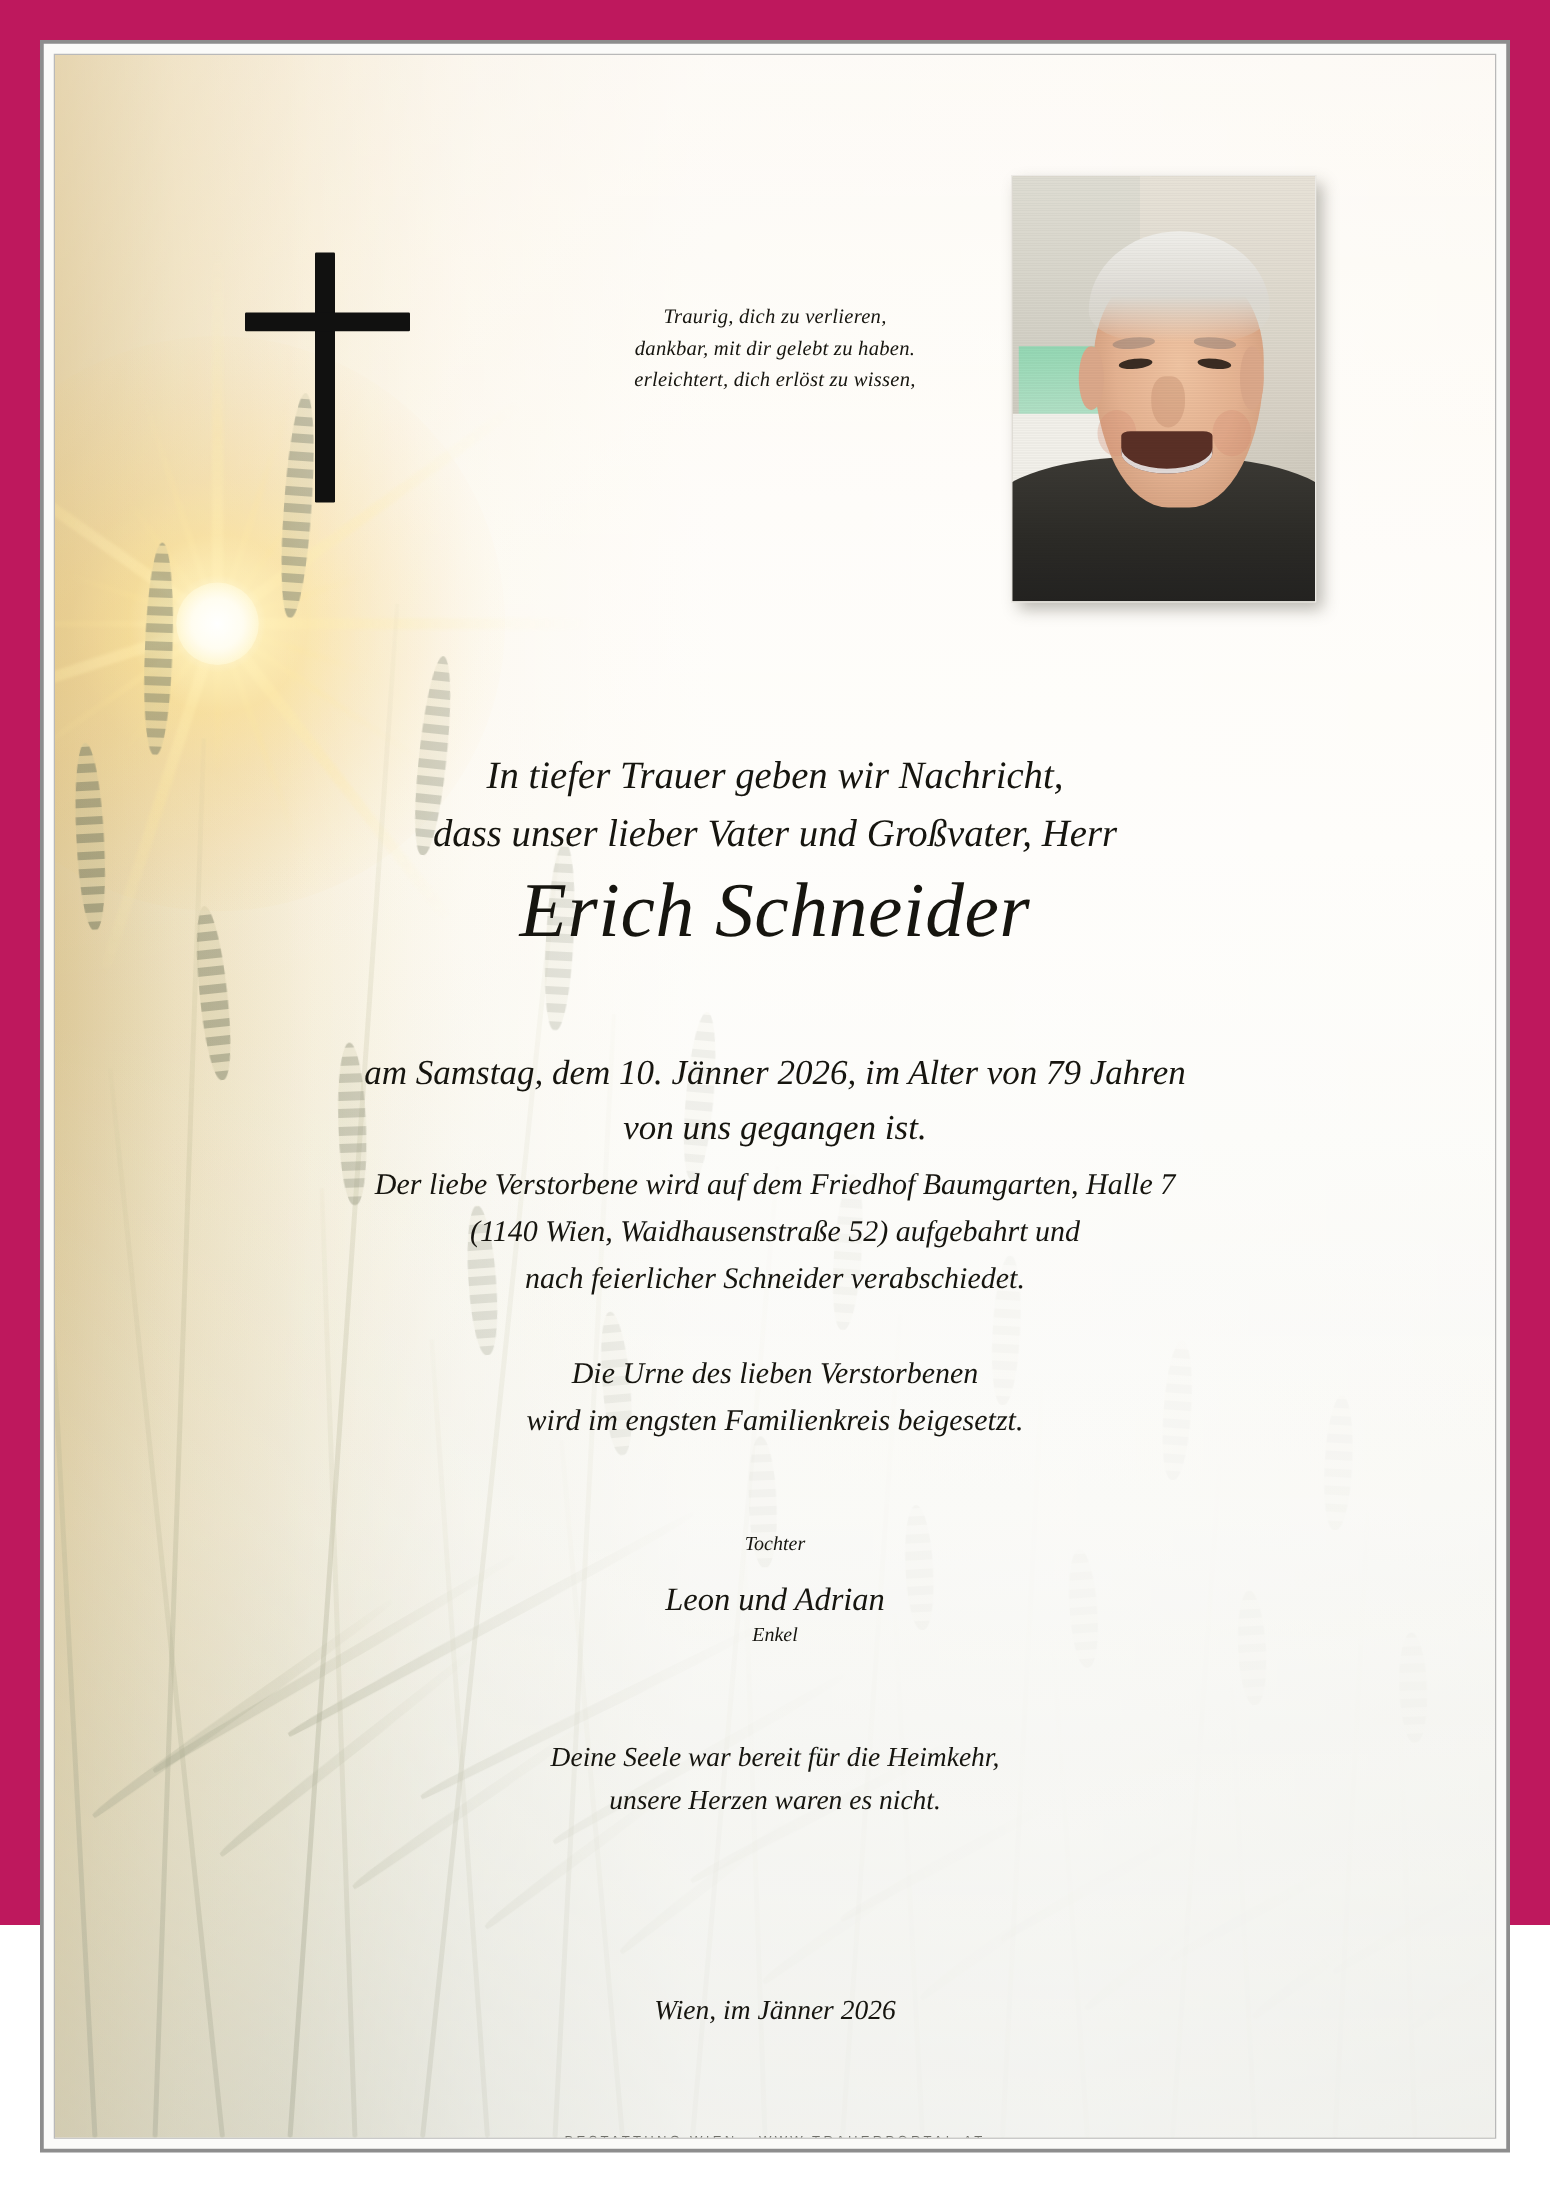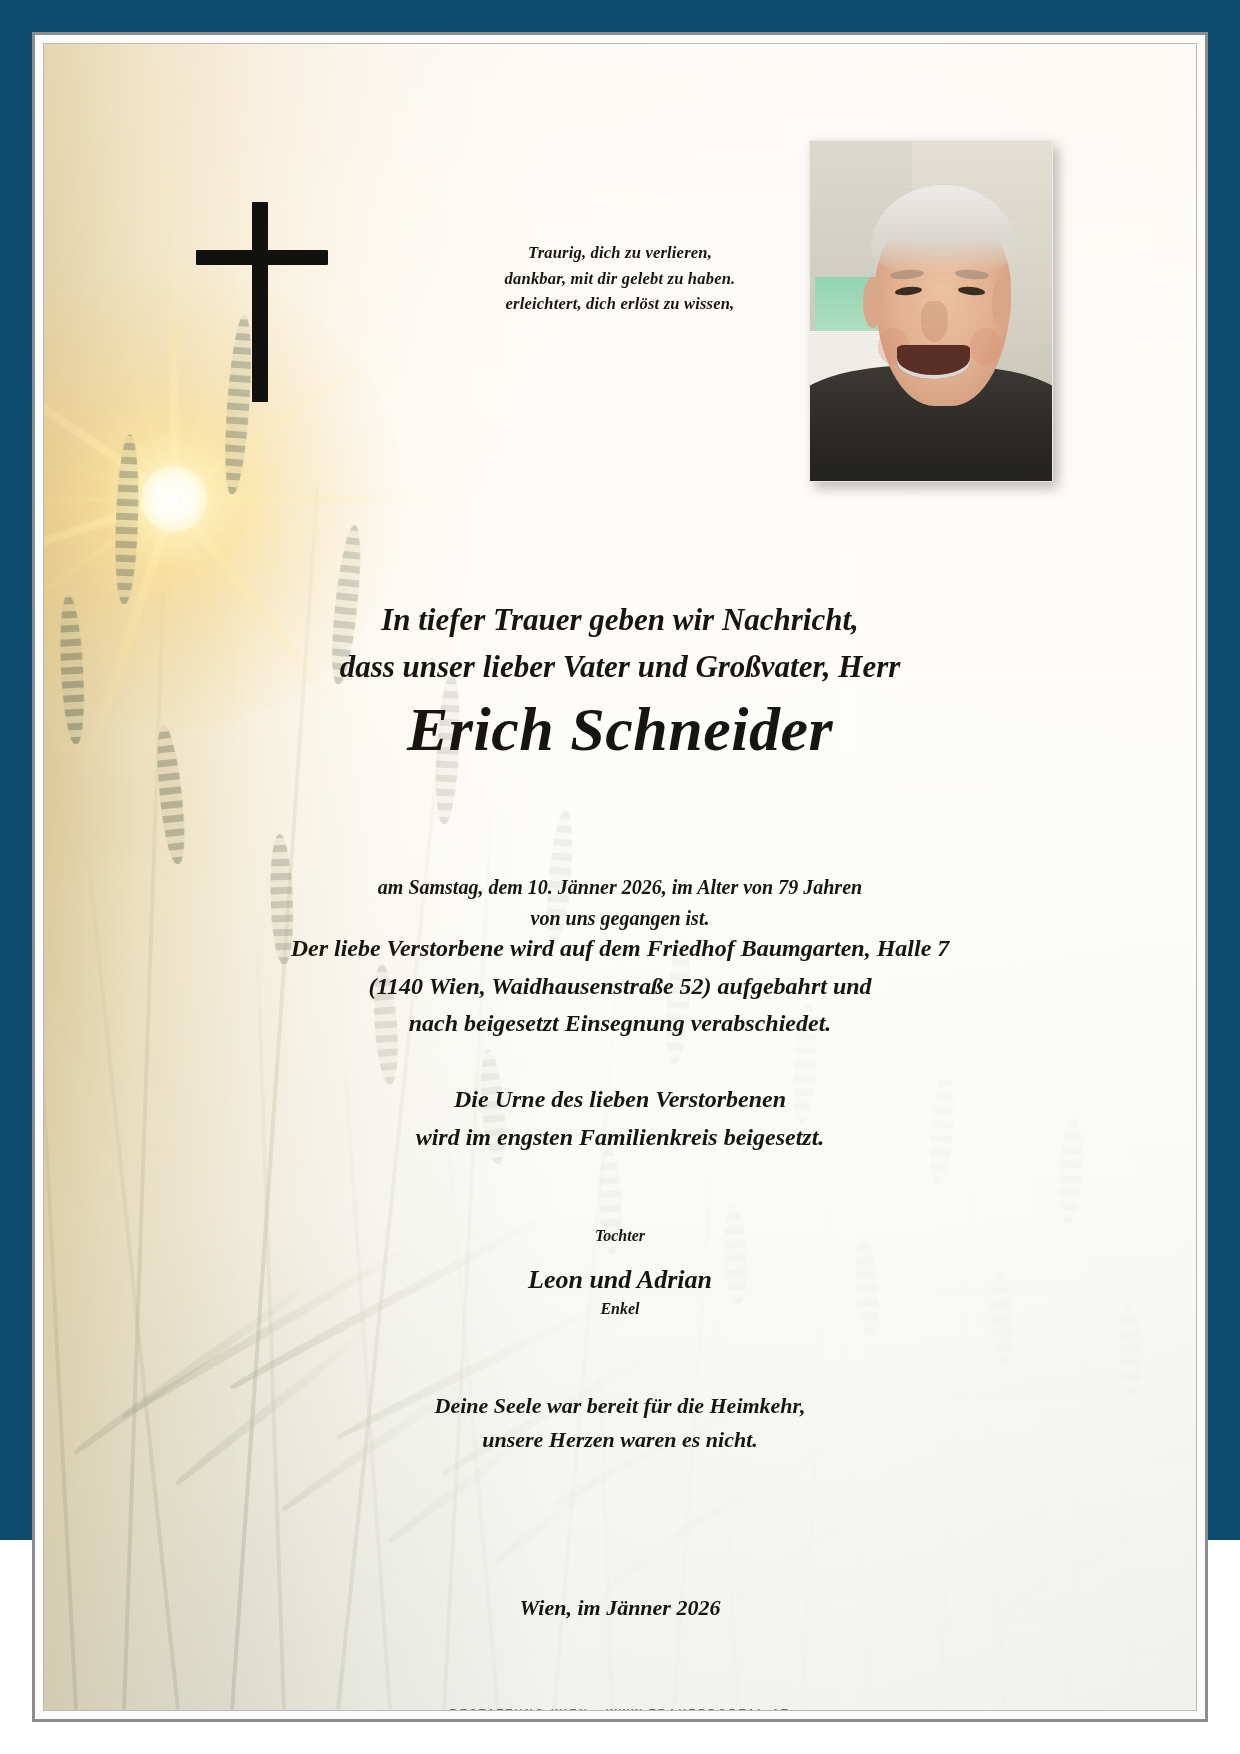--- a/index.html
+++ b/index.html
@@ -12,23 +12,22 @@
     height: 1754px;
     font-family: "Liberation Serif", "DejaVu Serif", serif;
     overflow: hidden;
   }
 
   
   .page {
     position: relative;
     width: 1240px;
     height: 1540px;
-    background: #0c4a6e;
+    background: #be185d;
     box-sizing: border-box;
-    font-weight: bold;
   }
   .frame-outer {
     position: absolute;
     left: 32px;
     top: 32px;
     width: 1176px;
     height: 1690px;
     border: 3px solid #8d8d8d;
     box-sizing: border-box;
     background: #fbfbf9;
@@ -361,22 +360,22 @@
     line-height: 1.52;
   }
   .name {
     top: 651px;
     font-size: 62px;
     line-height: 1.1;
     letter-spacing: 0.5px;
     font-style: italic;
   }
   .age-line {
-    top: 828px;
-    font-size: 20px;
+    top: 793px;
+    font-size: 28px;
     line-height: 1.56;
   }
   .funeral {
     top: 886px;
     font-size: 24px;
     line-height: 1.57;
   }
   .urn {
     top: 1037px;
     font-size: 24px;
@@ -570,21 +569,21 @@
         <div class="txt name">Erich Schneider</div>
 
         <div class="txt age-line">
           <div>am Samstag, dem 10. Jänner 2026, im Alter von 79 Jahren</div>
           <div>von uns gegangen ist.</div>
         </div>
 
         <div class="txt funeral">
           <div>Der liebe Verstorbene wird auf dem Friedhof Baumgarten, Halle 7</div>
           <div>(1140 Wien, Waidhausenstraße 52) aufgebahrt und</div>
-          <div>nach beigesetzt Einsegnung verabschiedet.</div>
+          <div>nach feierlicher Schneider verabschiedet.</div>
         </div>
 
         <div class="txt urn">
           <div>Die Urne des lieben Verstorbenen</div>
           <div>wird im engsten Familienkreis beigesetzt.</div>
         </div>
 
         <div class="txt family">
           <div>
             <span class="fam-rel">Tochter</span>

